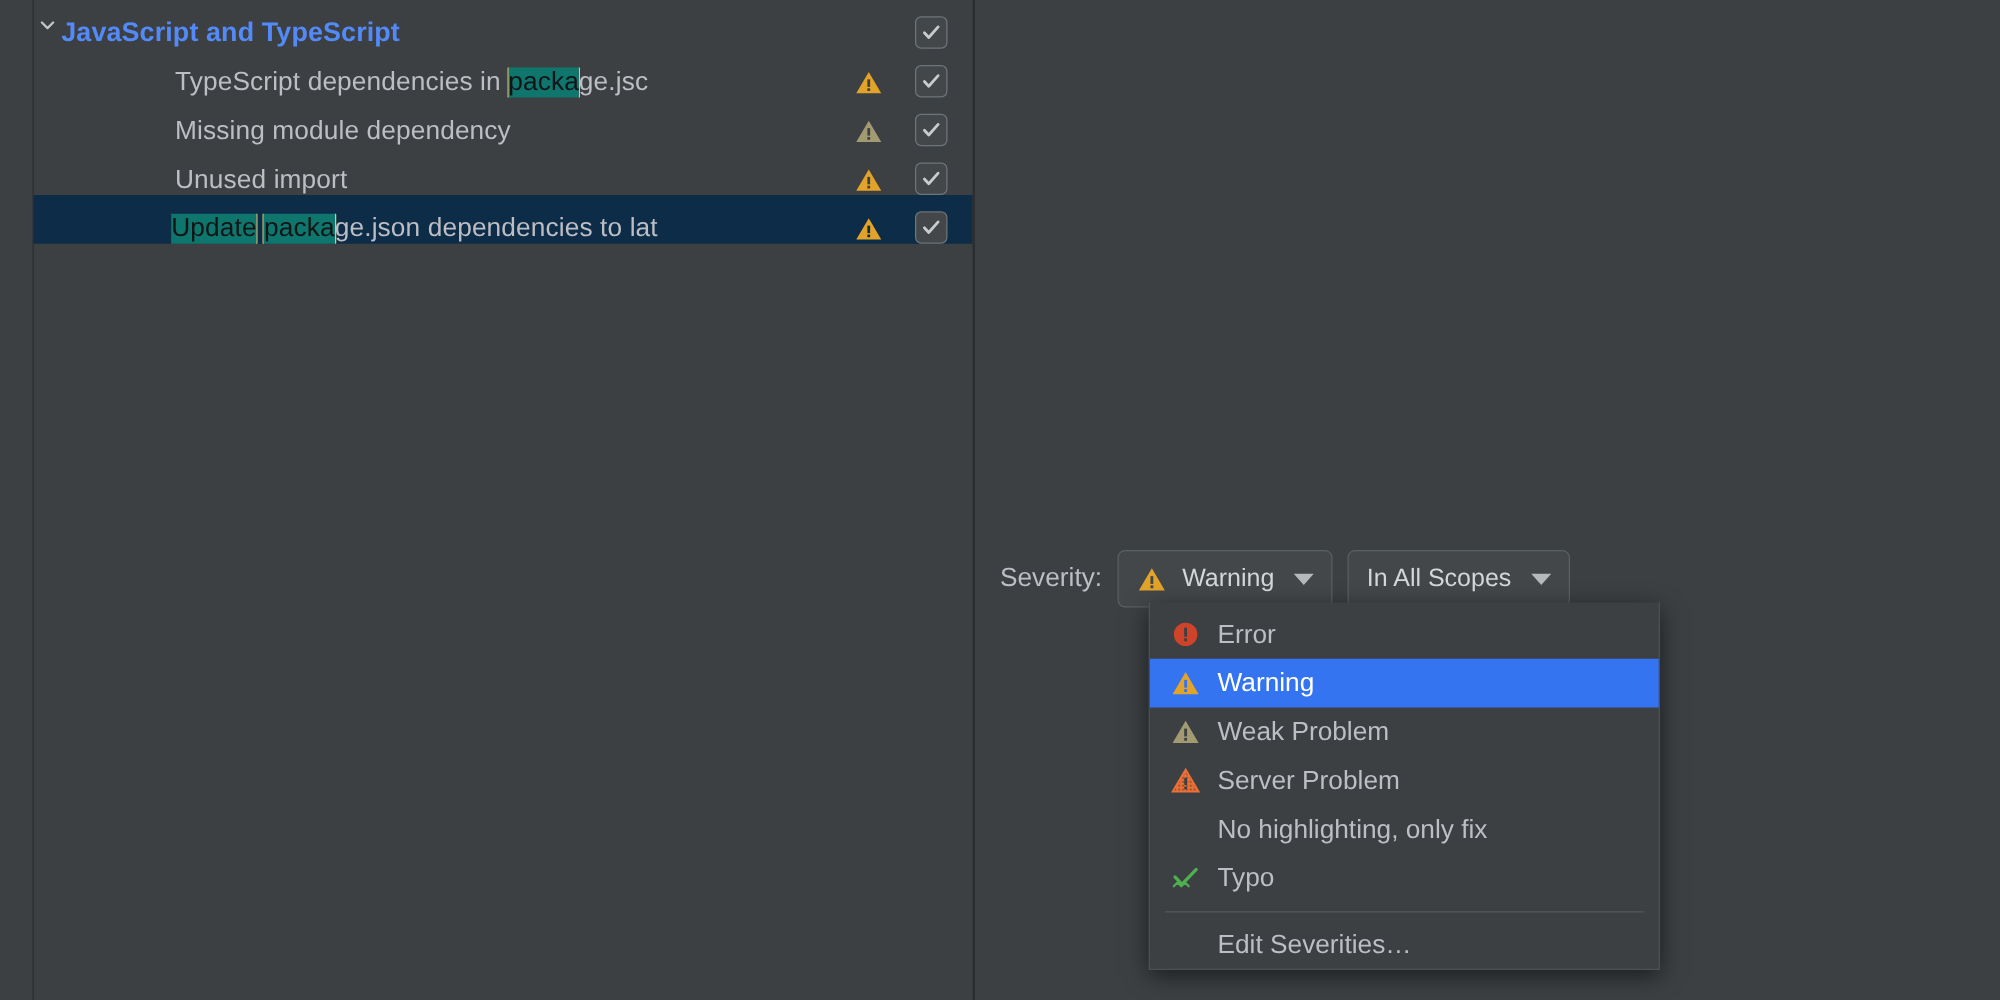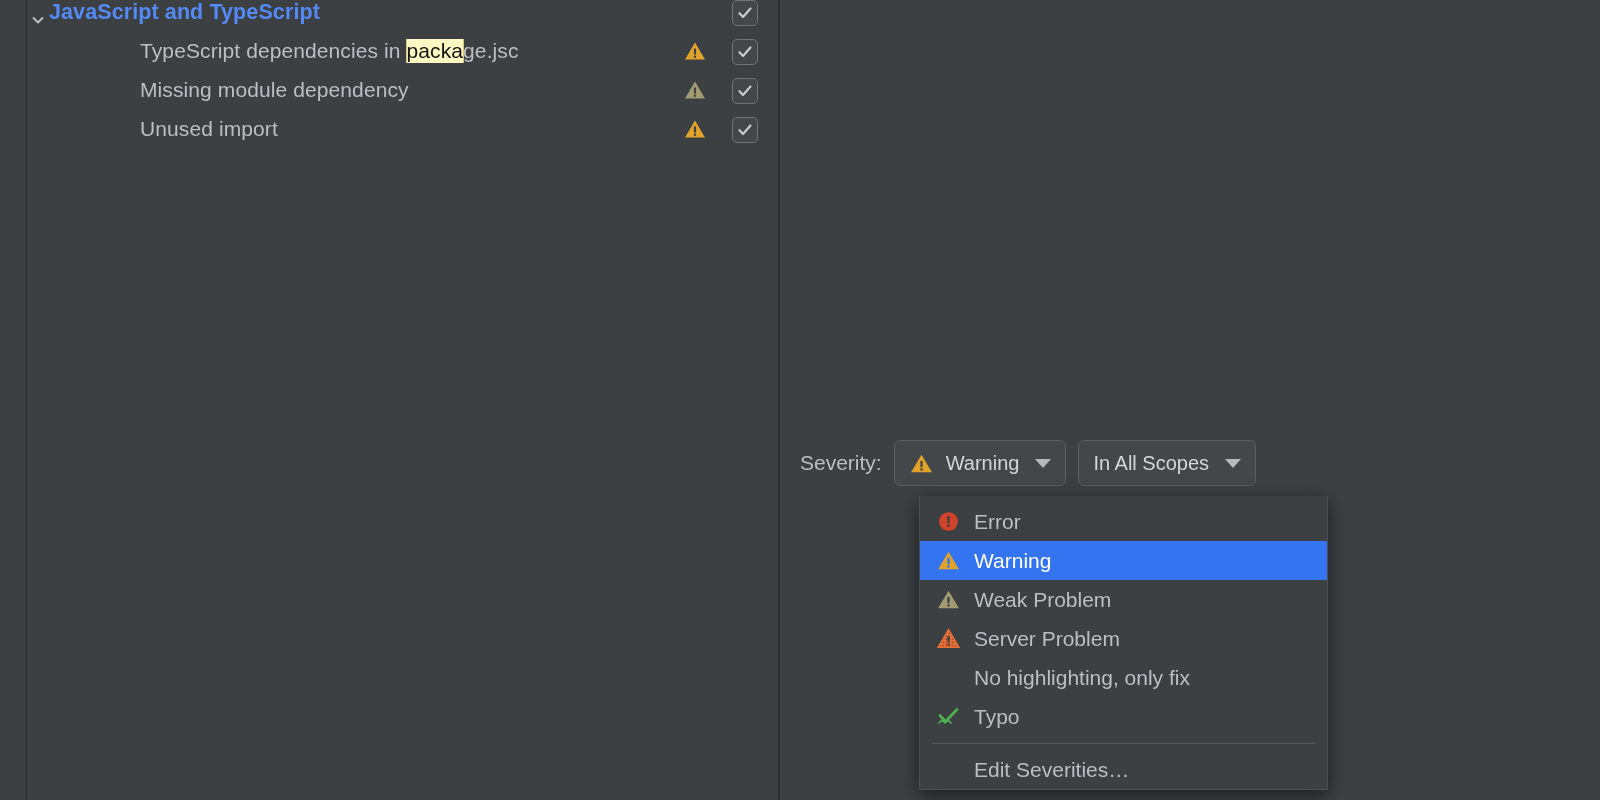--- a/index.html
+++ b/index.html
@@ -43,21 +43,21 @@
   #tree-rows {
     position: absolute;
     left: 27px;
     top: 0;
     width: 751px;
   }
   .tree-row {
     position: relative;
     height: 39px;
     display: flex;
-    align-items: flex-start;
+    align-items: flex-end;
     box-sizing: border-box;
   }
   .tree-row.selected {
     background: #0d2c47;
   }
   .tree-row .indent { flex: 0 0 auto; }
   .chevron {
     flex: 0 0 auto;
     width: 22px;
     height: 39px;
@@ -73,21 +73,21 @@
     font-size: 21px;
     color: #bcbec4;
     letter-spacing: 0.1px;
   }
   .row-label.group {
     color: #548af7;
     font-weight: bold;
     font-size: 21.5px;
   }
   .hl {
-    background: #fef9c3;
+    background: #0f766e;
     color: #121416;
     border-radius: 2px;
     padding: 1px 0 2px 0;
     box-shadow: 0 0 0 1px #d8c87a;
   }
   .row-sev {
     flex: 0 0 auto;
     width: 34px;
     display: flex;
     align-items: center;
@@ -149,21 +149,21 @@
     border-left: 8px solid transparent;
     border-right: 8px solid transparent;
     border-top: 9px solid #b6b9bc;
     margin-left: 4px;
   }
 
   
   #severity-menu {
     position: absolute;
     left: 919px;
-    top: 496px;
+    top: 482px;
     width: 409px;
     background: #3c4043;
     border: 1px solid #4b5052;
     border-top: none;
     box-shadow: 0 5px 18px rgba(0,0,0,0.55);
     box-sizing: border-box;
     padding: 6px 0 0 0;
   }
   .menu-item {
     height: 39px;
@@ -272,20 +272,38 @@
       </span>
       <span class="row-check">
         <span class="checkbox">
           <svg width="18" height="18" viewBox="0 0 18 18">
             <path d="M3.5 9.2 L7 13 L14.5 4.5" fill="none" stroke="#c9ccce" stroke-width="2.2" stroke-linecap="round" stroke-linejoin="round"></path>
           </svg>
         </span>
       </span>
     </div>
 
+    <div class="tree-row selected">
+      <span class="indent" style="width:110px"></span>
+      <span class="row-label"><span class="hl">Update</span><span> </span><span class="hl">packa</span><span>ge.json dependencies to lat</span></span>
+      <span class="row-sev">
+        <svg width="24" height="24" viewBox="0 0 24 24">
+          <path d="M12 3.5 L22 20.5 L2 20.5 Z" fill="#e2a32b"></path>
+          <rect x="10.9" y="9.5" width="2.2" height="6" fill="#0d2c47"></rect>
+          <rect x="10.9" y="16.6" width="2.2" height="2.2" fill="#0d2c47"></rect>
+        </svg>
+      </span>
+      <span class="row-check">
+        <span class="checkbox">
+          <svg width="18" height="18" viewBox="0 0 18 18">
+            <path d="M3.5 9.2 L7 13 L14.5 4.5" fill="none" stroke="#c9ccce" stroke-width="2.2" stroke-linecap="round" stroke-linejoin="round"></path>
+          </svg>
+        </span>
+      </span>
+    </div>
 
   </div>
 
   <div id="tree-panel-divider"></div>
 </div>
 
 <div id="severity-bar">
   <span id="severity-label">Severity:</span>
 
   <div class="combo">

